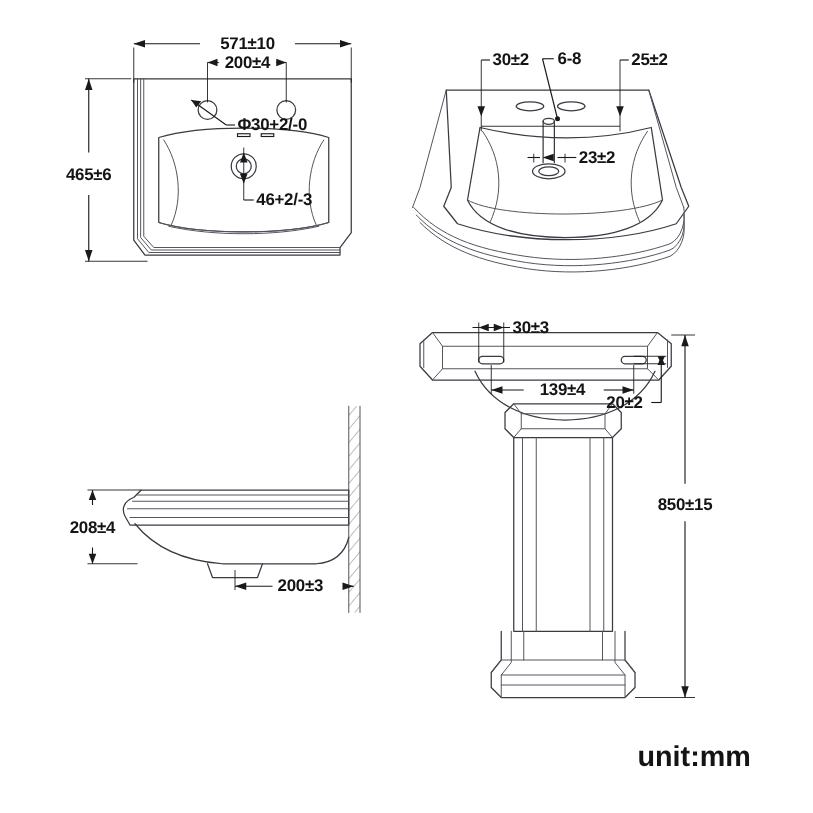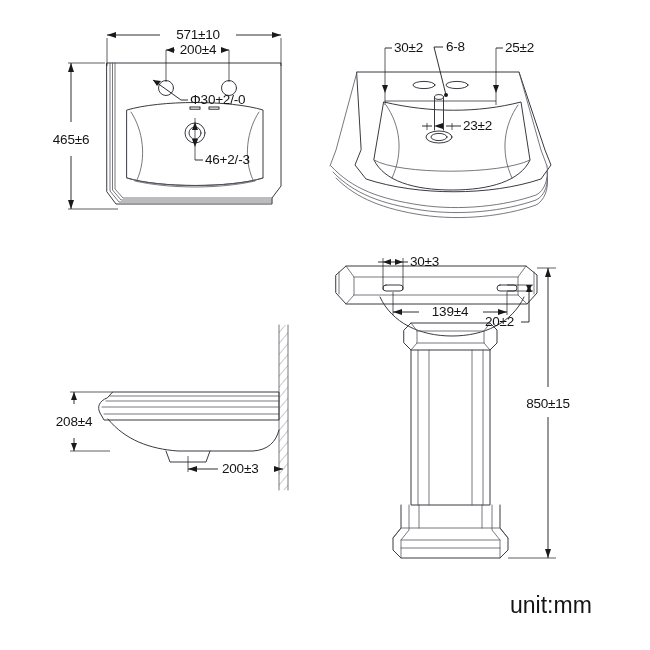--- a/index.html
+++ b/index.html
@@ -12,20 +12,21 @@
     width: 650px;
     height: 650px;
     overflow: hidden;
     font-family: "Liberation Sans", sans-serif;
   }
   #sheet {
     position: relative;
     width: 650px;
     height: 650px;
     background: #ffffff;
+    font-weight: bold;
   }
   svg#drawing {
     display: block;
     width: 650px;
     height: 650px;
   }
   .obj {
     fill: none;
     stroke: #3a3a42;
     stroke-width: 1;

